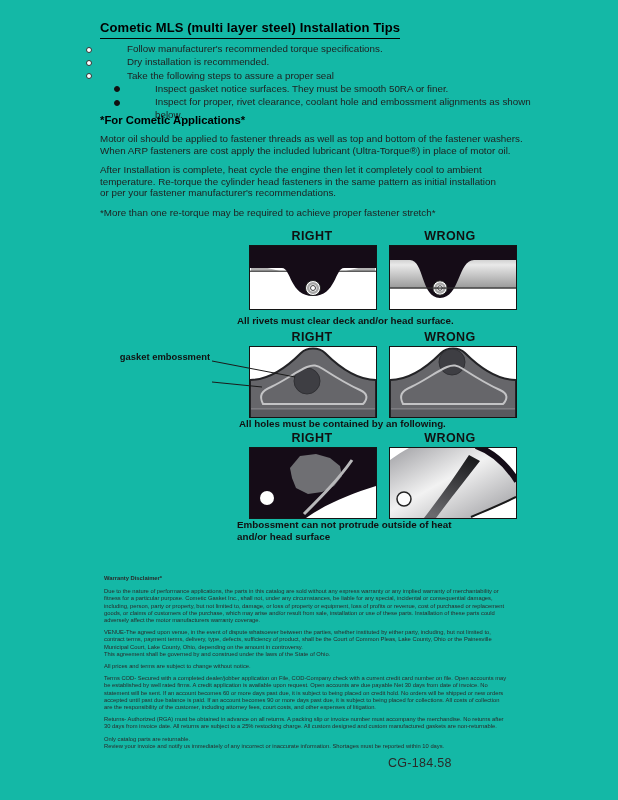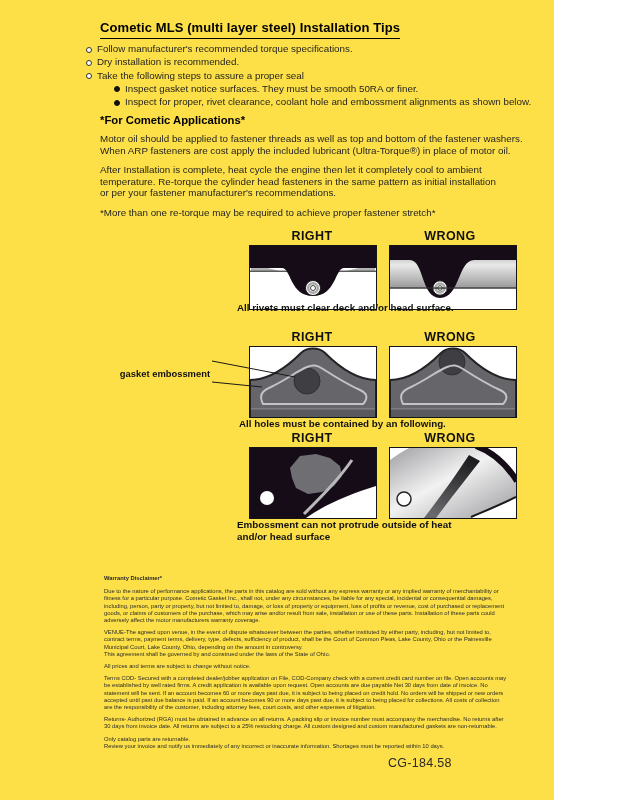--- a/index.html
+++ b/index.html
@@ -1,50 +1,50 @@
 <!DOCTYPE html>
 <html><head>
 <meta charset="utf-8">
 <style>
   html,body{margin:0;padding:0;background:#ffffff;}
   .page{
-    position:relative;width:554px;height:800px;background:#fde047;
+    position:relative;width:618px;height:800px;background:#14b8a6;
     font-family:"Liberation Sans","DejaVu Sans",sans-serif;color:#1f1f1f;overflow:hidden;
   }
   .pre{white-space:pre-line;}
   
   .title{
     position:absolute;left:100px;top:20px;
     font-size:13px;font-weight:700;color:#000;
     border-bottom:1.6px solid #000;padding-bottom:2.5px;display:inline-block;letter-spacing:.1px;
   }
   
   .tips{position:absolute;left:86px;top:42px;width:470px;font-size:9.8px;}
-  .tip{display:flex;align-items:flex-start;line-height:13.3px;}
+  .tip{display:flex;align-items:flex-start;line-height:13.3px;gap:30px;}
   .tip .txt{flex:1;}
   .sub{margin-left:28px;}
   .mk{width:4px;height:4px;border-radius:50%;margin:4.5px 5px 0 0;flex:0 0 auto;}
   .mk.open{border:1px solid #333;background:#fff;}
   .mk.fill{background:#111;border:1px solid #111;}
   
   .diesel{position:absolute;left:100px;top:114px;width:450px;}
   .diesel .h{font-size:11.3px;font-weight:700;color:#000;margin-bottom:7px;}
   .diesel p{margin:0 0 8px 0;font-size:9.8px;line-height:11.5px;}
   
   .figrow{position:absolute;left:237px;width:264px;padding-left:12px;}
   .lblrow{display:flex;gap:12px;}
   .lblrow span{width:126px;text-align:center;font-size:12.5px;font-weight:700;color:#111;letter-spacing:.4px;}
   .boxes{display:flex;gap:12px;margin-top:2px;}
   .fbox{width:126px;border:1.6px solid #141414;background:#fff;box-sizing:content-box;}
   .fbox svg{display:block;}
   .caption{position:absolute;font-size:9.8px;font-weight:700;color:#111;line-height:11.5px;}
   
   .sidelabels{position:absolute;left:104px;top:341px;width:106px;text-align:right;
     font-size:9.4px;font-weight:700;color:#111;line-height:10.8px;}
-  .sidelabels .l2{margin-top:28px;}
+  .sidelabels .l2{margin-top:11px;}
   .leaders{position:absolute;left:104px;top:340px;pointer-events:none;z-index:3;}
   
   .legal{position:absolute;left:104px;top:575px;width:452px;font-size:5.8px;line-height:7.2px;color:#2a2a2a;}
   .legal .h{font-weight:700;margin-bottom:6px;}
   .legal p{margin:0 0 5px 0;}
   
   .pagecode{position:absolute;left:388px;top:756px;font-size:12.5px;color:#2a2a2a;letter-spacing:.3px;}
 </style>
 </head>
 <body>
@@ -117,21 +117,21 @@
           <rect x="0" y="0" width="126" height="42" fill="url(#g1)"></rect>
           <path d="M0,0 H126 V14 H84 C68,14 70,52 50,52 C31,52 34,14 20,14 H0 Z" fill="#150c17"></path>
           <circle cx="50" cy="42" r="7.2" fill="#ffffff" stroke="#1c1c1c" stroke-width="1"></circle>
           <circle cx="50" cy="42" r="4.5" fill="none" stroke="#a8a8a8" stroke-width="2.4"></circle>
           <circle cx="50" cy="42" r="2.3" fill="#ffffff" stroke="#2a2a2a" stroke-width="0.9"></circle>
           <rect x="0" y="41.4" width="126" height="1.3" fill="#2e2e2e"></rect>
         </svg>
       </div>
     </div>
   </div>
-  <div class="caption" style="left:237px;top:302px;">All rivets must clear deck and/or head surface.</div>
+  <div class="caption" style="left:237px;top:315px;">All rivets must clear deck and/or head surface.</div>
 
   <div class="figrow" style="top:330px;">
     <div class="lblrow">
       <span>RIGHT</span>
       <span>WRONG</span>
     </div>
     <div class="boxes">
       <div class="fbox">
         <svg width="126" height="70" viewBox="0 0 126 70">
           <rect width="126" height="70" fill="#ffffff"></rect>

